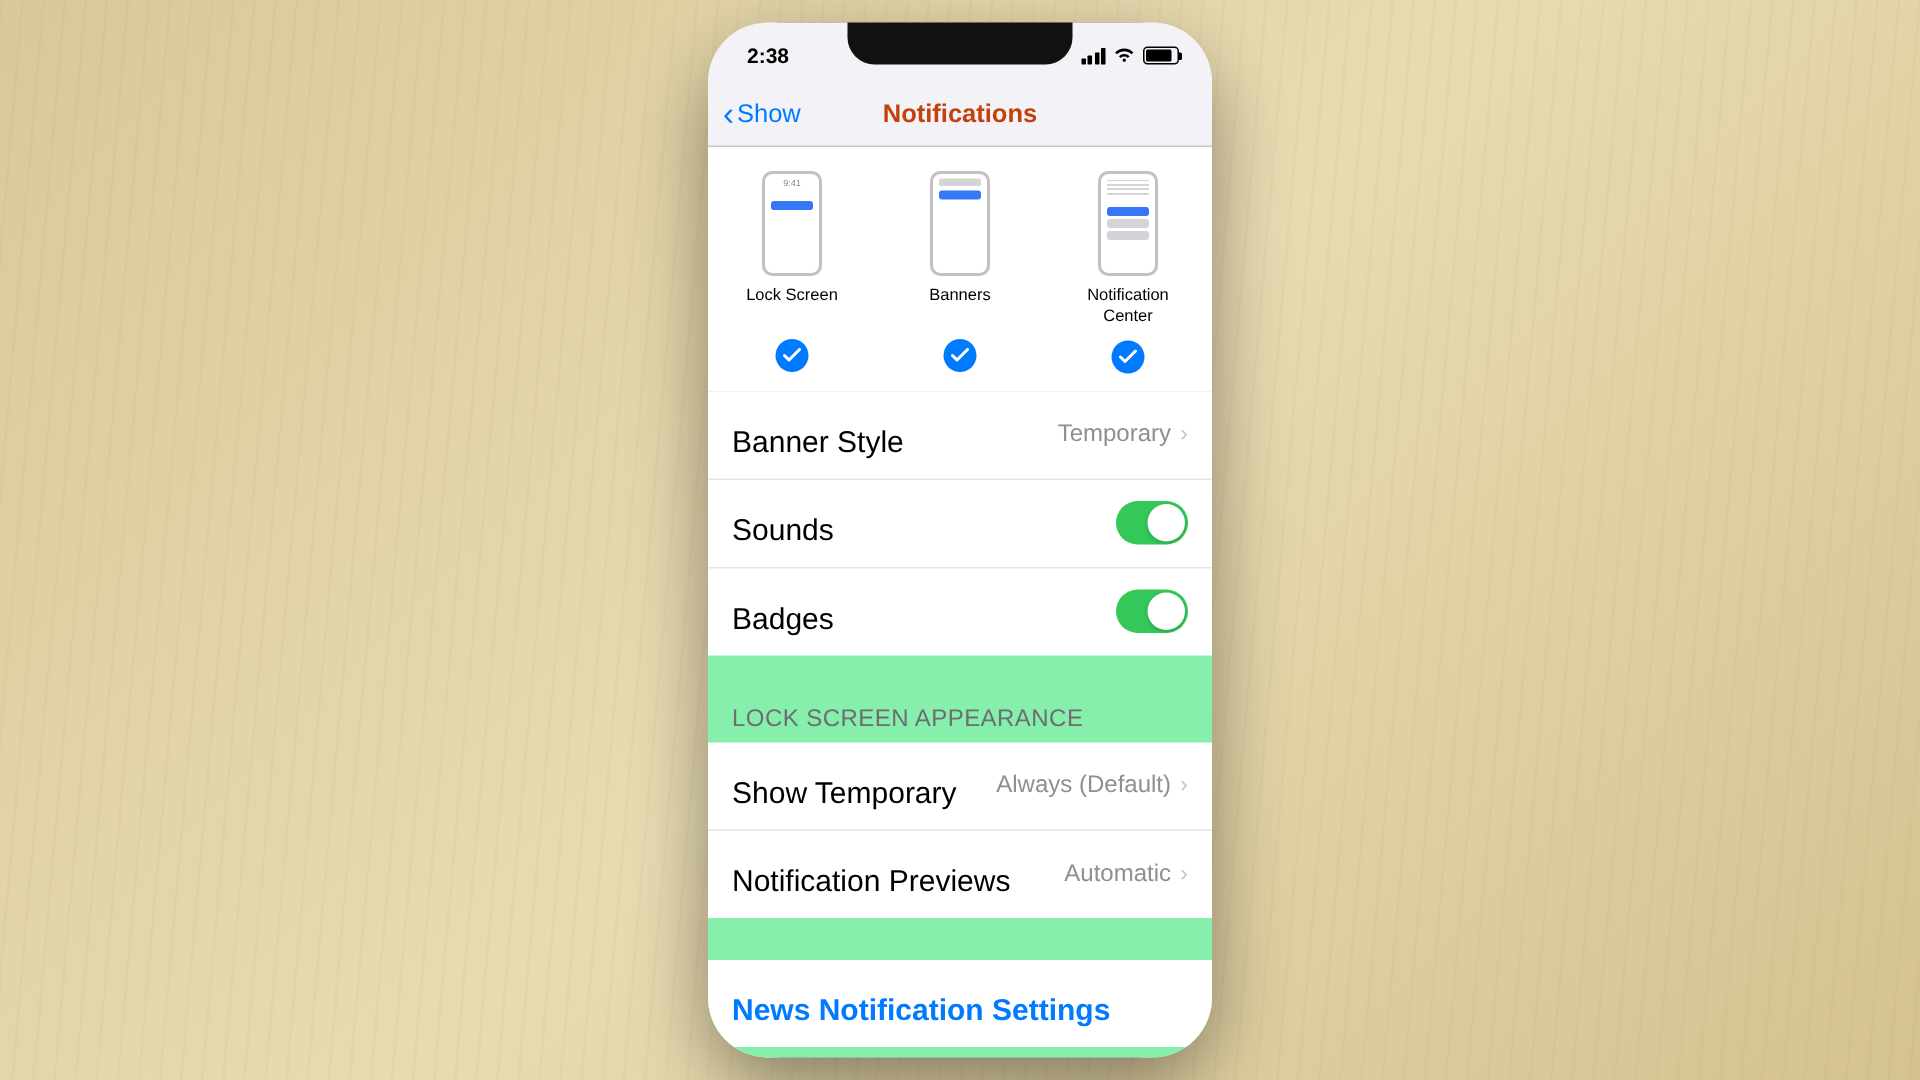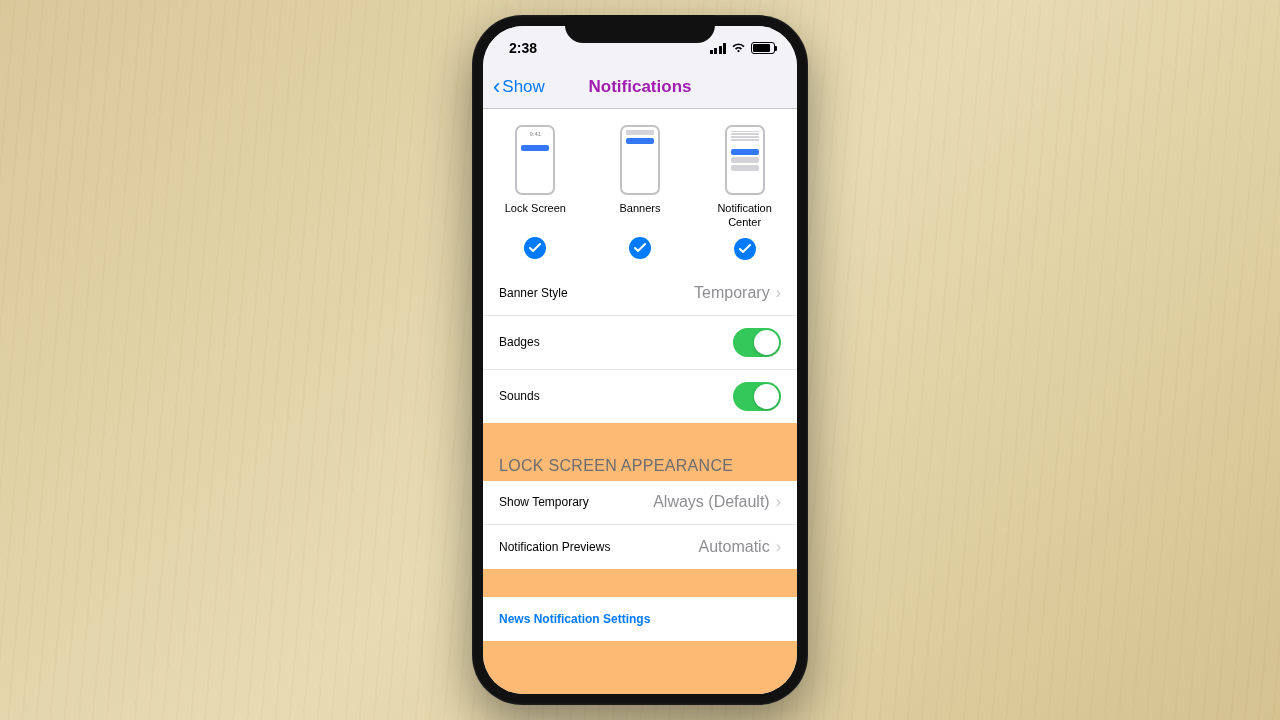--- a/index.html
+++ b/index.html
@@ -13,21 +13,21 @@
   .wood-grain::before {
     content:""; position:absolute; inset:0;
     background: repeating-linear-gradient(95deg,
       rgba(160,130,70,0.05) 0px, rgba(160,130,70,0.05) 2px,
       transparent 2px, transparent 14px);
     pointer-events:none;
   }
   .phone {
     width: 336px; height: 690px;
     background: #111; border-radius: 50px;
-    padding: 11px; position: relative;
+    padding: 0; position: relative;
     box-shadow: 0 20px 50px rgba(0,0,0,0.4), inset 0 0 3px rgba(255,255,255,0.15);
   }
   .screen {
     width: 100%; height: 100%; background: #f2f2f7;
     border-radius: 40px; overflow: hidden; position: relative;
     display: flex; flex-direction: column;
   }
   .notch {
     position: absolute; top: 0; left: 50%; transform: translateX(-50%);
     width: 150px; height: 28px; background: #111;
@@ -53,22 +53,22 @@
   .nav-header {
     background: #f2f2f7; padding: 6px 10px 10px;
     border-bottom: 0.5px solid #c8c7cc;
     display: flex; align-items: center; position: relative;
   }
   .back-button { display:flex; align-items:center; color:#007aff;
     font-size:17px; cursor:pointer; }
   .back-chevron { font-size:22px; font-weight:500; margin-right:2px;
     line-height:1; }
   .nav-title { position:absolute; left:50%; transform:translateX(-50%);
-    font-size:17px; font-weight:600; color:#a21caf; }
-  .content { flex:1; overflow-y:auto; background:#fdba74; }
+    font-size:17px; font-weight:600; color:#c2410c; }
+  .content { flex:1; overflow-y:auto; background:#86efac; }
   .alerts-row { background:#fff; padding:16px 0 12px;
     display:flex; justify-content:space-around; }
   .alert-col { display:flex; flex-direction:column; align-items:center;
     width:90px; }
   .mini-phone { width:40px; height:70px; border:2px solid #c0c0c5;
     border-radius:7px; position:relative; background:#fff; margin-bottom:6px; }
   .mini-phone .bar { position:absolute; left:4px; right:4px; height:6px;
     background:#3478f6; border-radius:2px; }
   .mini-lock .bar { top:18px; }
   .mini-lock::before { content:"9:41"; position:absolute; top:4px; left:0; right:0;
@@ -87,21 +87,21 @@
   .alert-check { width:22px; height:22px; border-radius:50%;
     background:#007aff; margin-top:8px; display:flex; align-items:center;
     justify-content:center; cursor:pointer; }
   .alert-check svg { width:12px; height:10px; }
   .cell-group { margin-top:0; }
   .cell-group.spaced { margin-top:28px; }
   .cell { background:#fff; padding:12px 16px; display:flex;
     align-items:center; justify-content:space-between;
     border-bottom:0.5px solid #e5e5ea; min-height:44px; }
   .cell:last-child { border-bottom:none; }
-  .cell-label { font-size:12px; color:#000; }
+  .cell-label { font-size:20px; color:#000;margin-top:11px; }
   .cell-value { display:flex; align-items:flex-end; gap:6px;
     color:#8e8e93; font-size:16px; }
   .chevron { color:#c7c7cc; font-size:16px; }
   .toggle { width:48px; height:29px; border-radius:16px;
     background:#34c759; position:relative; cursor:pointer; }
   .toggle::after { content:""; position:absolute; width:25px; height:25px;
     background:#fff; border-radius:50%; top:2px; right:2px;
     box-shadow:0 1px 3px rgba(0,0,0,0.2); }
   .section-header { font-size:16px; color:#6d6d72; letter-spacing:0.3px;
     padding:6px 16px; text-transform:uppercase; }
@@ -182,25 +182,25 @@
 
       <div class="cell-group">
         <div class="cell">
           <span class="cell-label">Banner Style</span>
           <span class="cell-value">
             <span>Temporary</span>
             <span class="chevron">›</span>
           </span>
         </div>
         <div class="cell">
+          <span class="cell-label">Sounds</span>
+          <div class="toggle"></div>
+        </div>
+        <div class="cell">
           <span class="cell-label">Badges</span>
-          <div class="toggle"></div>
-        </div>
-        <div class="cell">
-          <span class="cell-label">Sounds</span>
           <div class="toggle"></div>
         </div>
       </div>
 
       <div class="cell-group spaced">
         <div class="section-header">LOCK SCREEN APPEARANCE</div>
         <div class="cell">
           <span class="cell-label">Show Temporary</span>
           <span class="cell-value">
             <span>Always (Default)</span>

